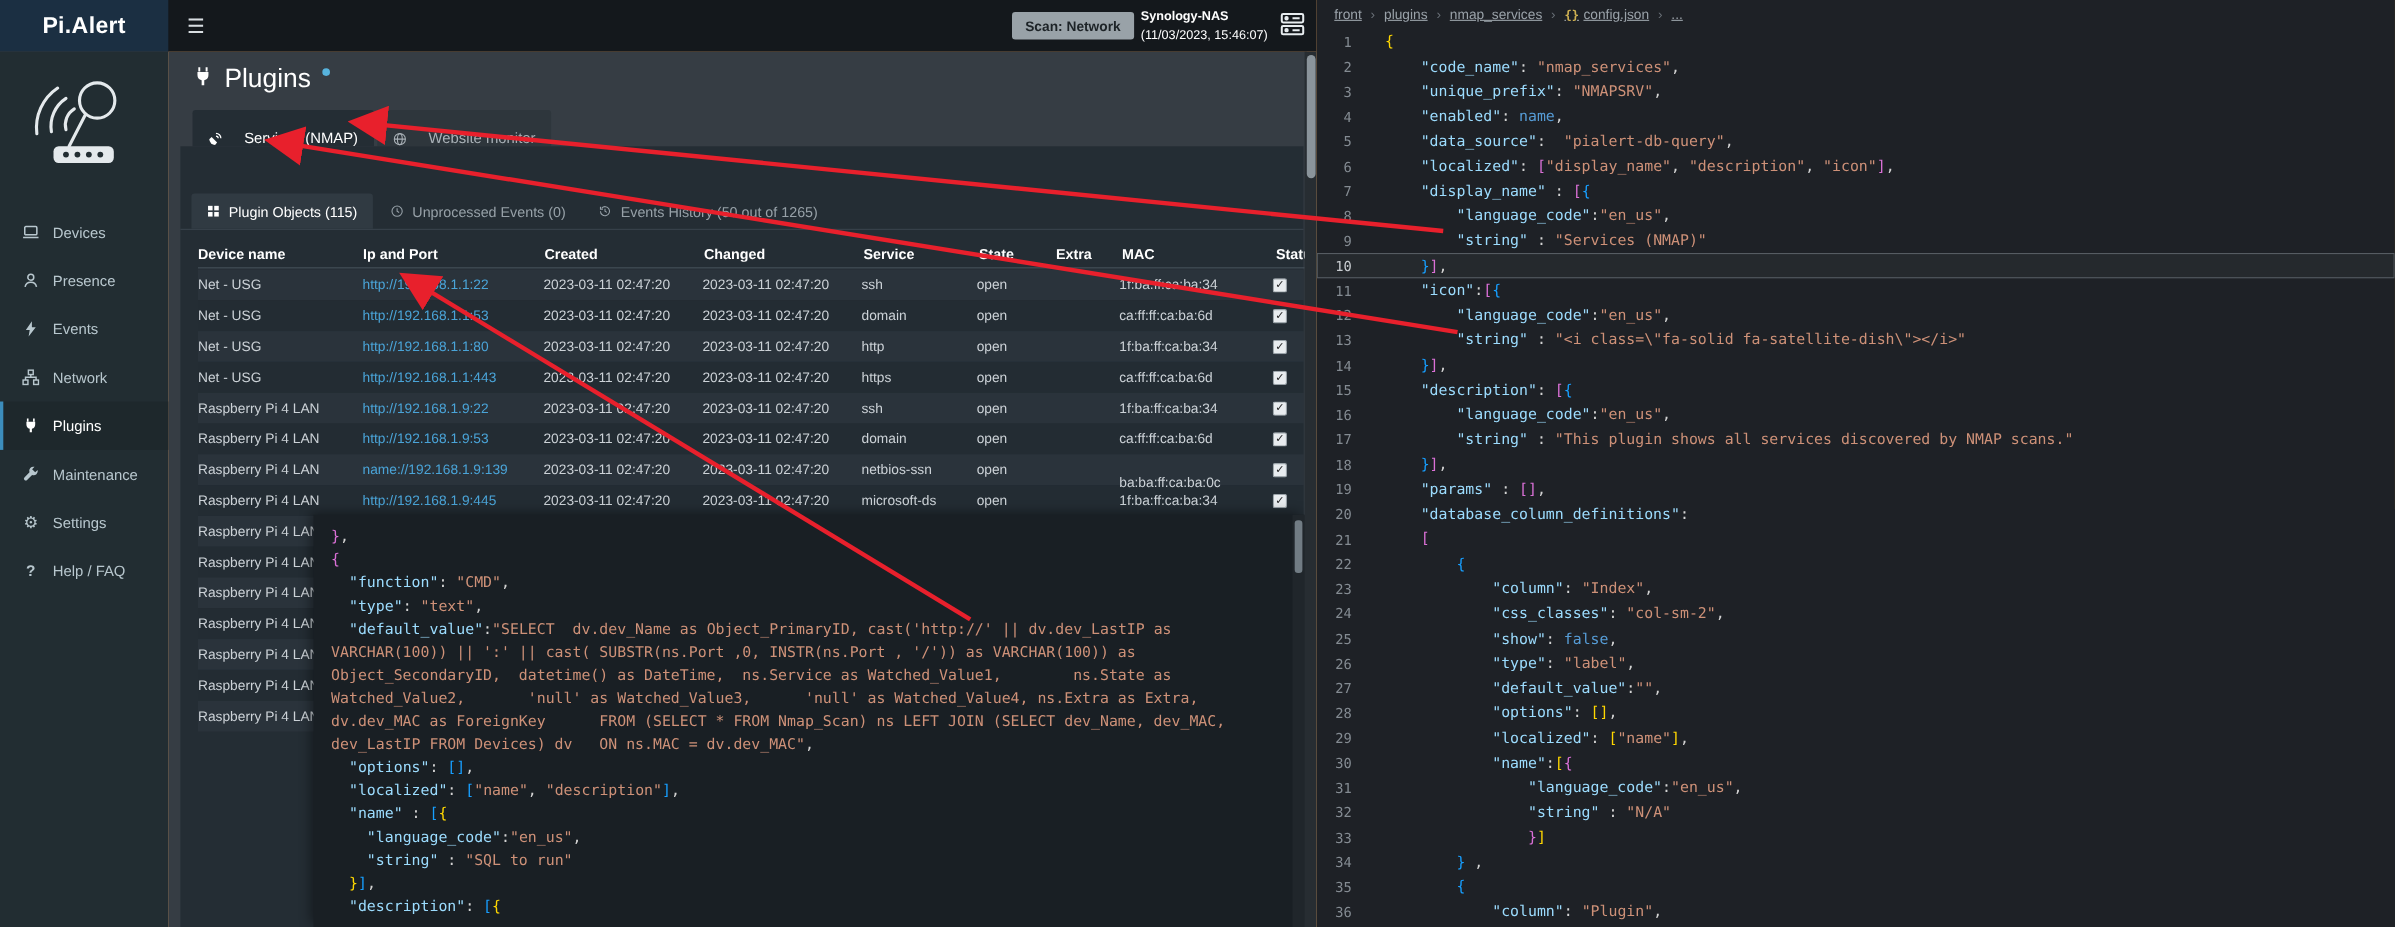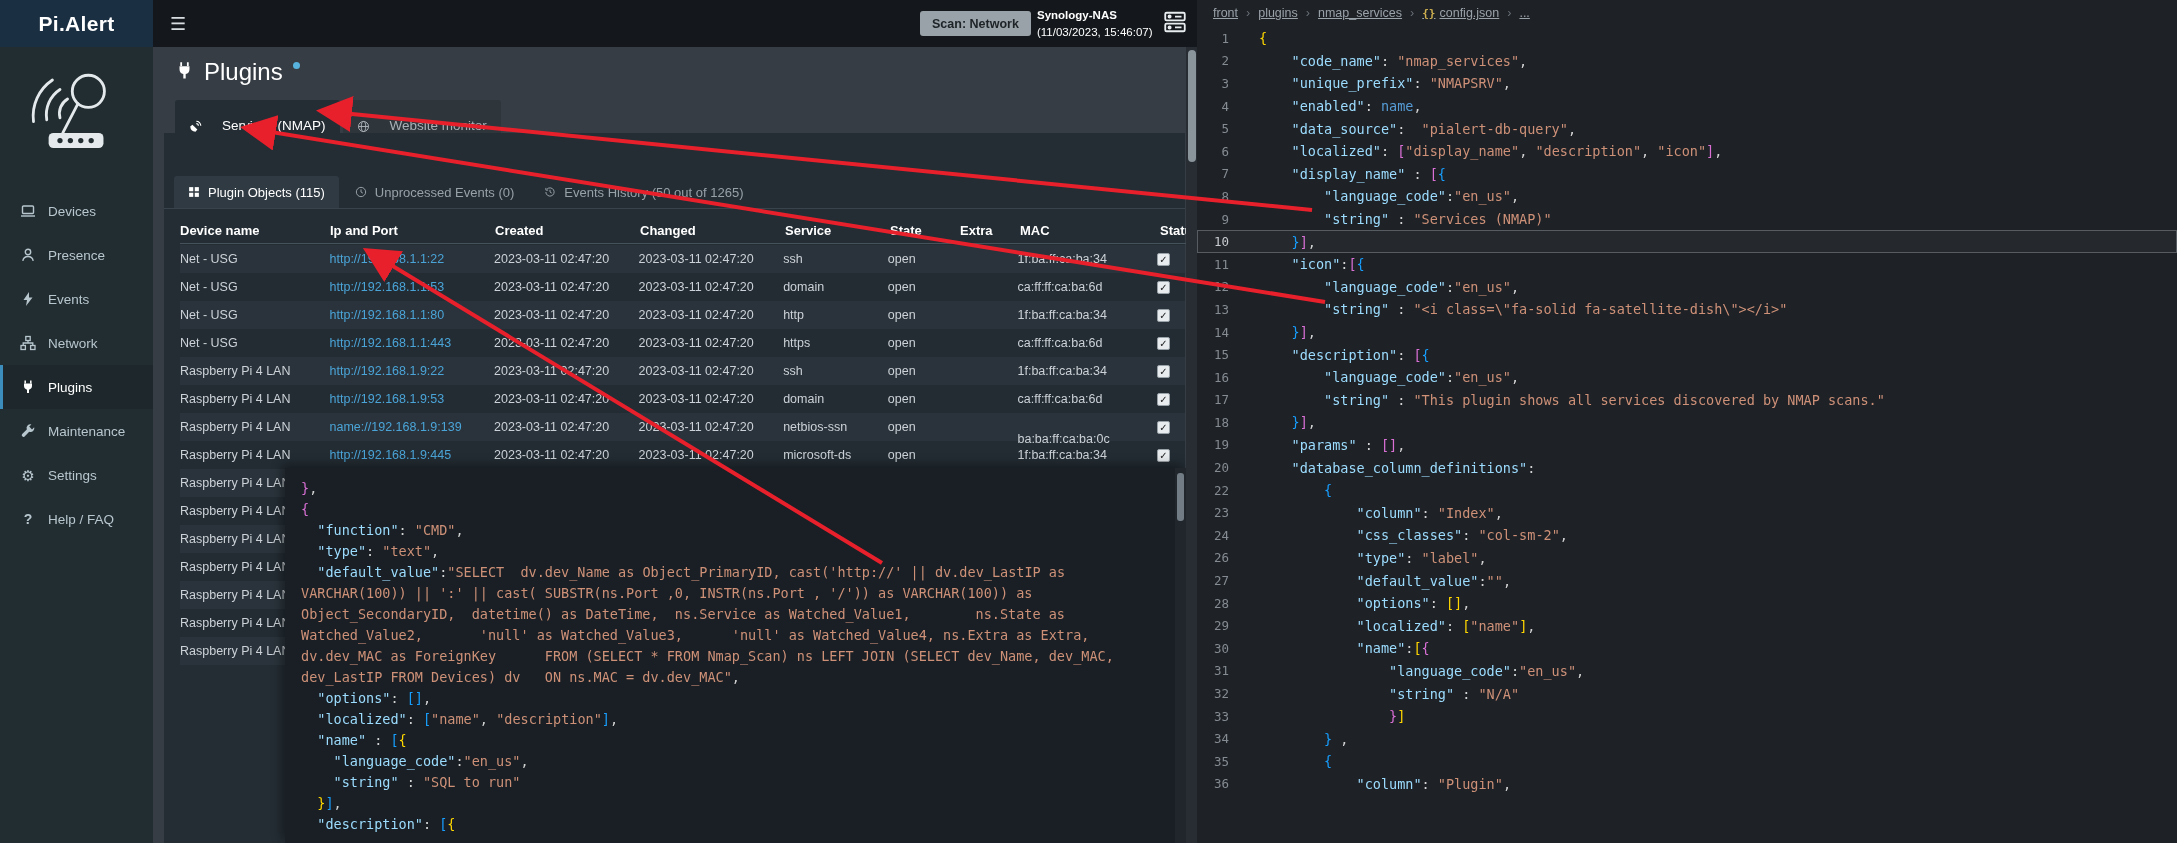--- a/index.html
+++ b/index.html
@@ -483,23 +483,25 @@
       <div class="codeline"><span class="gut">11</span><span class="code">    <span class="k">"icon"</span>:<span style="color:#da70d6">[</span><span style="color:#179fff">{</span></span></div>
       <div class="codeline"><span class="gut">12</span><span class="code">        <span class="k">"language_code"</span>:<span class="s">"en_us"</span>,</span></div>
       <div class="codeline"><span class="gut">13</span><span class="code">        <span class="k">"string"</span> : <span class="s">"&lt;i class=\"fa-solid fa-satellite-dish\"&gt;&lt;/i&gt;"</span></span></div>
       <div class="codeline"><span class="gut">14</span><span class="code">    <span style="color:#179fff">}</span><span style="color:#da70d6">]</span>,</span></div>
       <div class="codeline"><span class="gut">15</span><span class="code">    <span class="k">"description"</span>: <span style="color:#da70d6">[</span><span style="color:#179fff">{</span></span></div>
       <div class="codeline"><span class="gut">16</span><span class="code">        <span class="k">"language_code"</span>:<span class="s">"en_us"</span>,</span></div>
       <div class="codeline"><span class="gut">17</span><span class="code">        <span class="k">"string"</span> : <span class="s">"This plugin shows all services discovered by NMAP scans."</span></span></div>
       <div class="codeline"><span class="gut">18</span><span class="code">    <span style="color:#179fff">}</span><span style="color:#da70d6">]</span>,</span></div>
       <div class="codeline"><span class="gut">19</span><span class="code">    <span class="k">"params"</span> : <span style="color:#da70d6">[</span><span style="color:#da70d6">]</span>,</span></div>
       <div class="codeline"><span class="gut">20</span><span class="code">    <span class="k">"database_column_definitions"</span>:</span></div>
+      <div class="codeline"><span class="gut">21</span><span class="code">    <span style="color:#da70d6">[</span></span></div>
       <div class="codeline"><span class="gut">22</span><span class="code">        <span style="color:#179fff">{</span></span></div>
       <div class="codeline"><span class="gut">23</span><span class="code">            <span class="k">"column"</span>: <span class="s">"Index"</span>,</span></div>
       <div class="codeline"><span class="gut">24</span><span class="code">            <span class="k">"css_classes"</span>: <span class="s">"col-sm-2"</span>,</span></div>
+      <div class="codeline"><span class="gut">25</span><span class="code">            <span class="k">"show"</span>: <span class="b">false</span>,</span></div>
       <div class="codeline"><span class="gut">26</span><span class="code">            <span class="k">"type"</span>: <span class="s">"label"</span>,</span></div>
       <div class="codeline"><span class="gut">27</span><span class="code">            <span class="k">"default_value"</span>:<span class="s">""</span>,</span></div>
       <div class="codeline"><span class="gut">28</span><span class="code">            <span class="k">"options"</span>: <span style="color:#ffd700">[</span><span style="color:#ffd700">]</span>,</span></div>
       <div class="codeline"><span class="gut">29</span><span class="code">            <span class="k">"localized"</span>: <span style="color:#ffd700">[</span><span class="s">"name"</span><span style="color:#ffd700">]</span>,</span></div>
       <div class="codeline"><span class="gut">30</span><span class="code">            <span class="k">"name"</span>:<span style="color:#ffd700">[</span><span style="color:#da70d6">{</span></span></div>
       <div class="codeline"><span class="gut">31</span><span class="code">                <span class="k">"language_code"</span>:<span class="s">"en_us"</span>,</span></div>
       <div class="codeline"><span class="gut">32</span><span class="code">                <span class="k">"string"</span> : <span class="s">"N/A"</span></span></div>
       <div class="codeline"><span class="gut">33</span><span class="code">                <span style="color:#da70d6">}</span><span style="color:#ffd700">]</span></span></div>
       <div class="codeline"><span class="gut">34</span><span class="code">        <span style="color:#179fff">}</span> ,</span></div>
       <div class="codeline"><span class="gut">35</span><span class="code">        <span style="color:#179fff">{</span></span></div>

